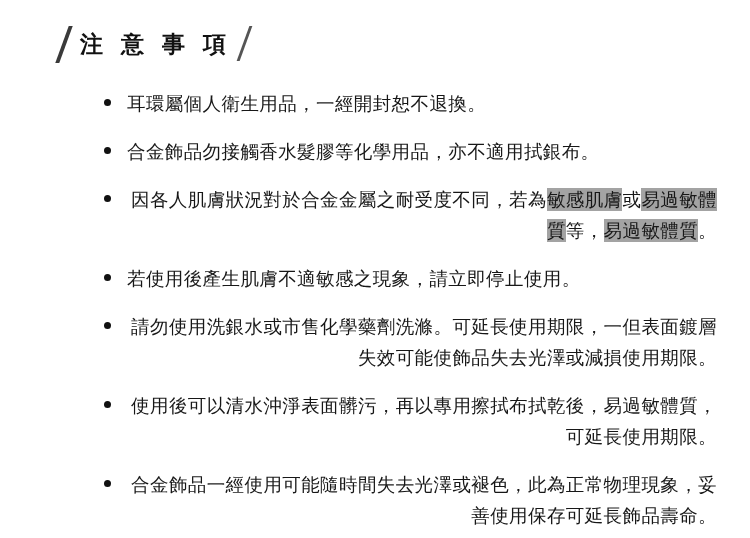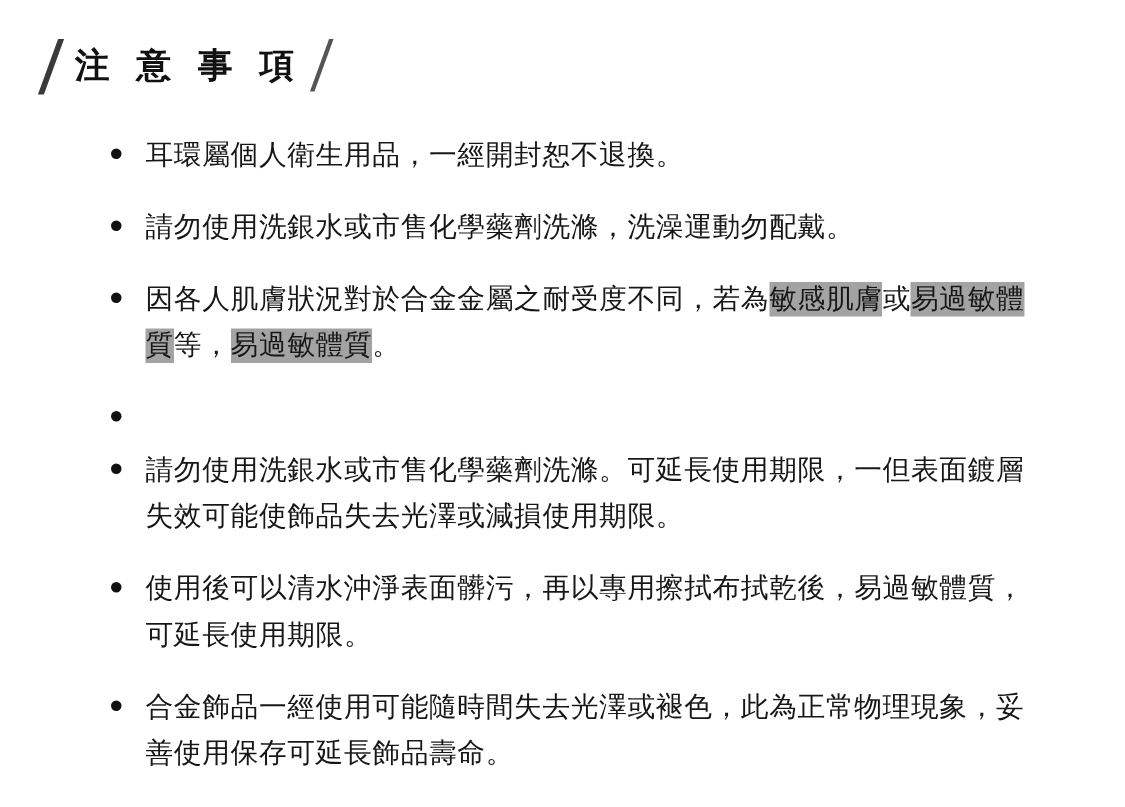--- a/index.html
+++ b/index.html
@@ -12,21 +12,21 @@
     background: #ffffff;
     font-family: "DejaVu Sans", "Liberation Sans", sans-serif;
     color: #1a1a1a;
     overflow: hidden;
   }
   .page {
     position: relative;
     width: 750px;
     height: 538px;
     box-sizing: border-box;
-    padding: 22px 30px 0 16px;
+    padding: 22px 30px 0 46px;
   }
 
   
   .header {
     display: flex;
     align-items: center;
     height: 44px;
     margin-left: 6px;
   }
   .slash {
@@ -58,20 +58,21 @@
     white-space: nowrap;
     padding: 0 2px 0 2px;
     line-height: 1;
   }
 
   
   .notes {
     margin: 22px 0 0 0;
     padding: 0;
     list-style: none;
+    text-align: right;
   }
   .note-item {
     display: flex;
     align-items: flex-start;
     margin-bottom: 17px;
   }
   .bullet {
     flex: 0 0 auto;
     width: 7px;
     height: 7px;
@@ -102,28 +103,29 @@
     <span class="slash thin"></span>
   </div>
 
   <ul class="notes" id="notice-list">
       <li class="note-item">
         <span class="bullet"></span>
         <span class="note-text"><span>耳環屬個人衛生用品，一經開封恕不退換。</span></span>
       </li>
       <li class="note-item">
         <span class="bullet"></span>
-        <span class="note-text"><span>請勿使用洗銀水或市售化學藥劑洗滌，洗澡運動勿配戴。</span></span>
+        <span class="note-text"><span>合金飾品勿接觸香水髮膠等化學用品，亦不適用拭銀布。</span></span>
       </li>
       <li class="note-item">
         <span class="bullet"></span>
         <span class="note-text"><span>因各人肌膚狀況對於合金金屬之耐受度不同，若為</span><span class="hl">敏感肌膚</span><span>或</span><span class="hl">易過敏體質</span><span>等，</span><span class="hl">易過敏體質</span><span>。</span></span>
       </li>
       <li class="note-item">
         <span class="bullet"></span>
+        <span class="note-text"><span>若使用後產生肌膚不適敏感之現象，請立即停止使用。</span></span>
       </li>
       <li class="note-item">
         <span class="bullet"></span>
         <span class="note-text"><span>請勿使用洗銀水或市售化學藥劑洗滌。可延長使用期限，一但表面鍍層失效可能使飾品失去光澤或減損使用期限。</span></span>
       </li>
       <li class="note-item">
         <span class="bullet"></span>
         <span class="note-text"><span>使用後可以清水沖淨表面髒污，再以專用擦拭布拭乾後，易過敏體質，可延長使用期限。</span></span>
       </li>
       <li class="note-item">

